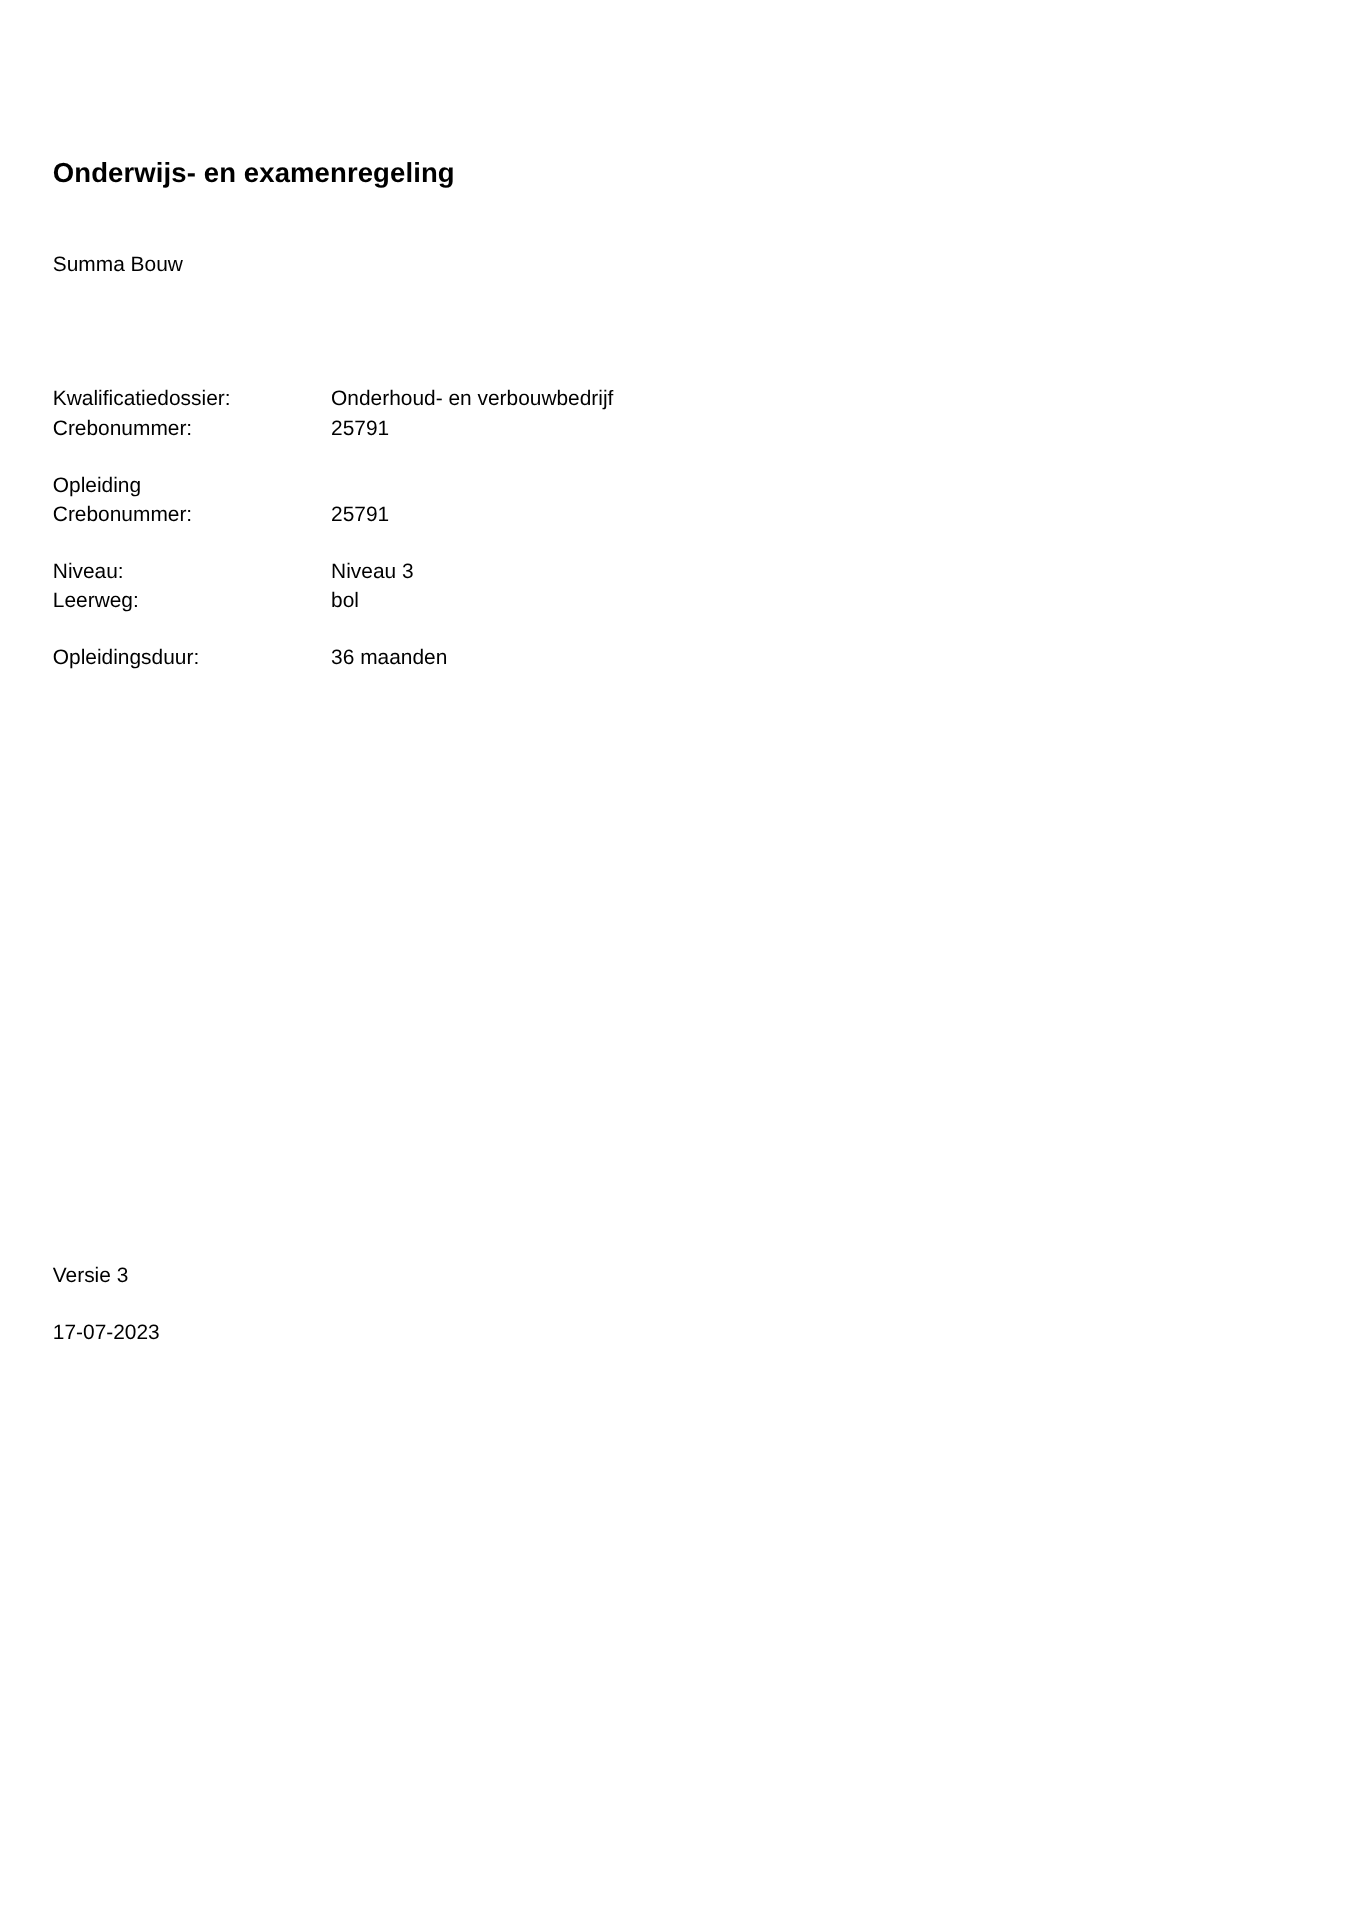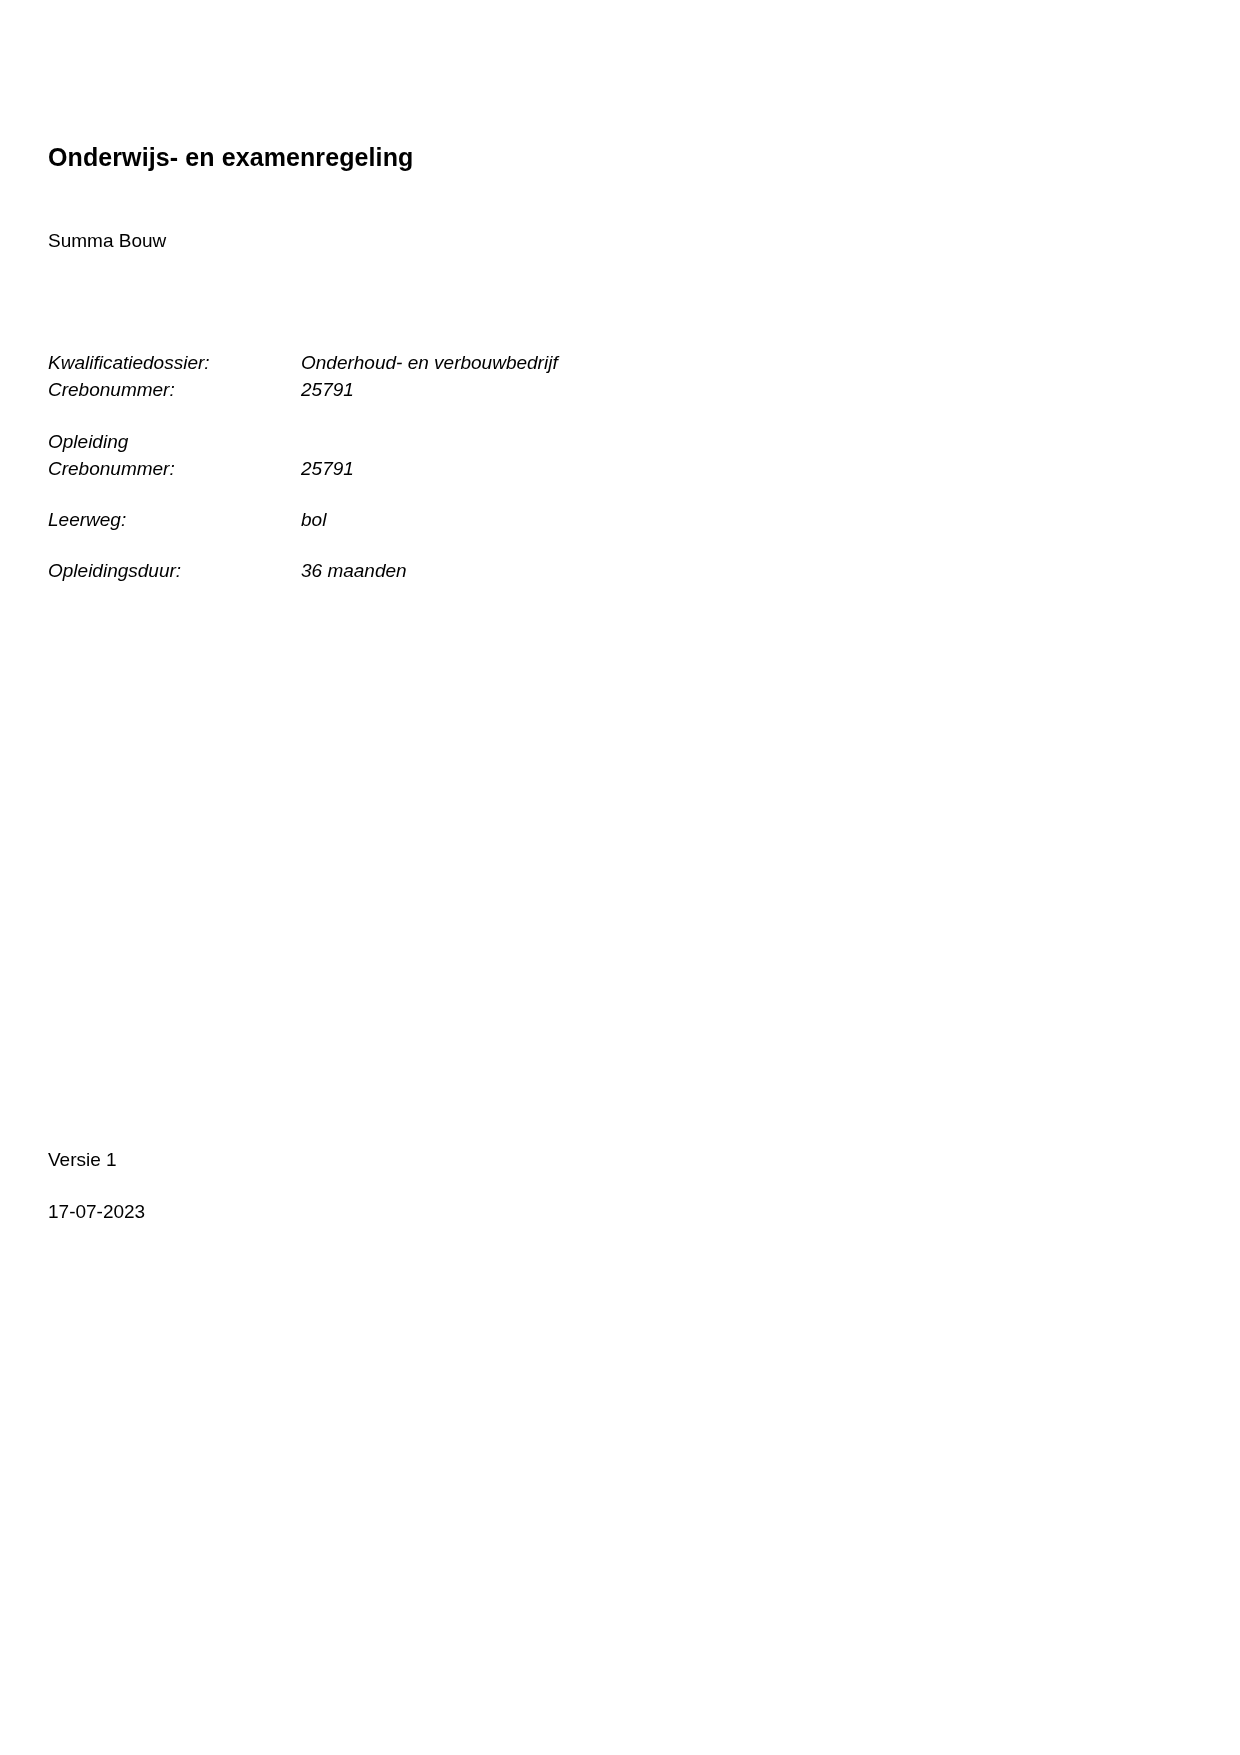--- a/index.html
+++ b/index.html
@@ -38,21 +38,20 @@
     line-height: 1.3;
   }
   .meta {
     position: absolute;
     left: 48px;
     top: 350px;
     width: 700px;
   }
   .meta-group {
     margin-bottom: 26px;
-    font-style: italic;
   }
   .meta-group:last-child {
     margin-bottom: 0;
   }
   .meta-row {
     display: flex;
     align-items: flex-start;
     font-size: 19px;
     line-height: 1.33;
     margin-bottom: 2px;
@@ -114,32 +113,36 @@
         <div class="meta-label">Opleiding</div>
       </div>
       <div class="meta-row">
         <div class="meta-label">Crebonummer:</div>
         <div class="meta-value">25791</div>
       </div>
     </div>
 
     <div class="meta-group">
       <div class="meta-row">
+        <div class="meta-label">Niveau:</div>
+        <div class="meta-value">Niveau 3</div>
+      </div>
+      <div class="meta-row">
         <div class="meta-label">Leerweg:</div>
         <div class="meta-value">bol</div>
       </div>
     </div>
 
     <div class="meta-group">
       <div class="meta-row">
         <div class="meta-label">Opleidingsduur:</div>
         <div class="meta-value">36 maanden</div>
       </div>
     </div>
 
   </div>
 
   <div class="footer-block">
-    <div class="footer-line">Versie 1</div>
+    <div class="footer-line">Versie 3</div>
     <div class="footer-line">17-07-2023</div>
   </div>
 
 </div>
 
 </body></html>

